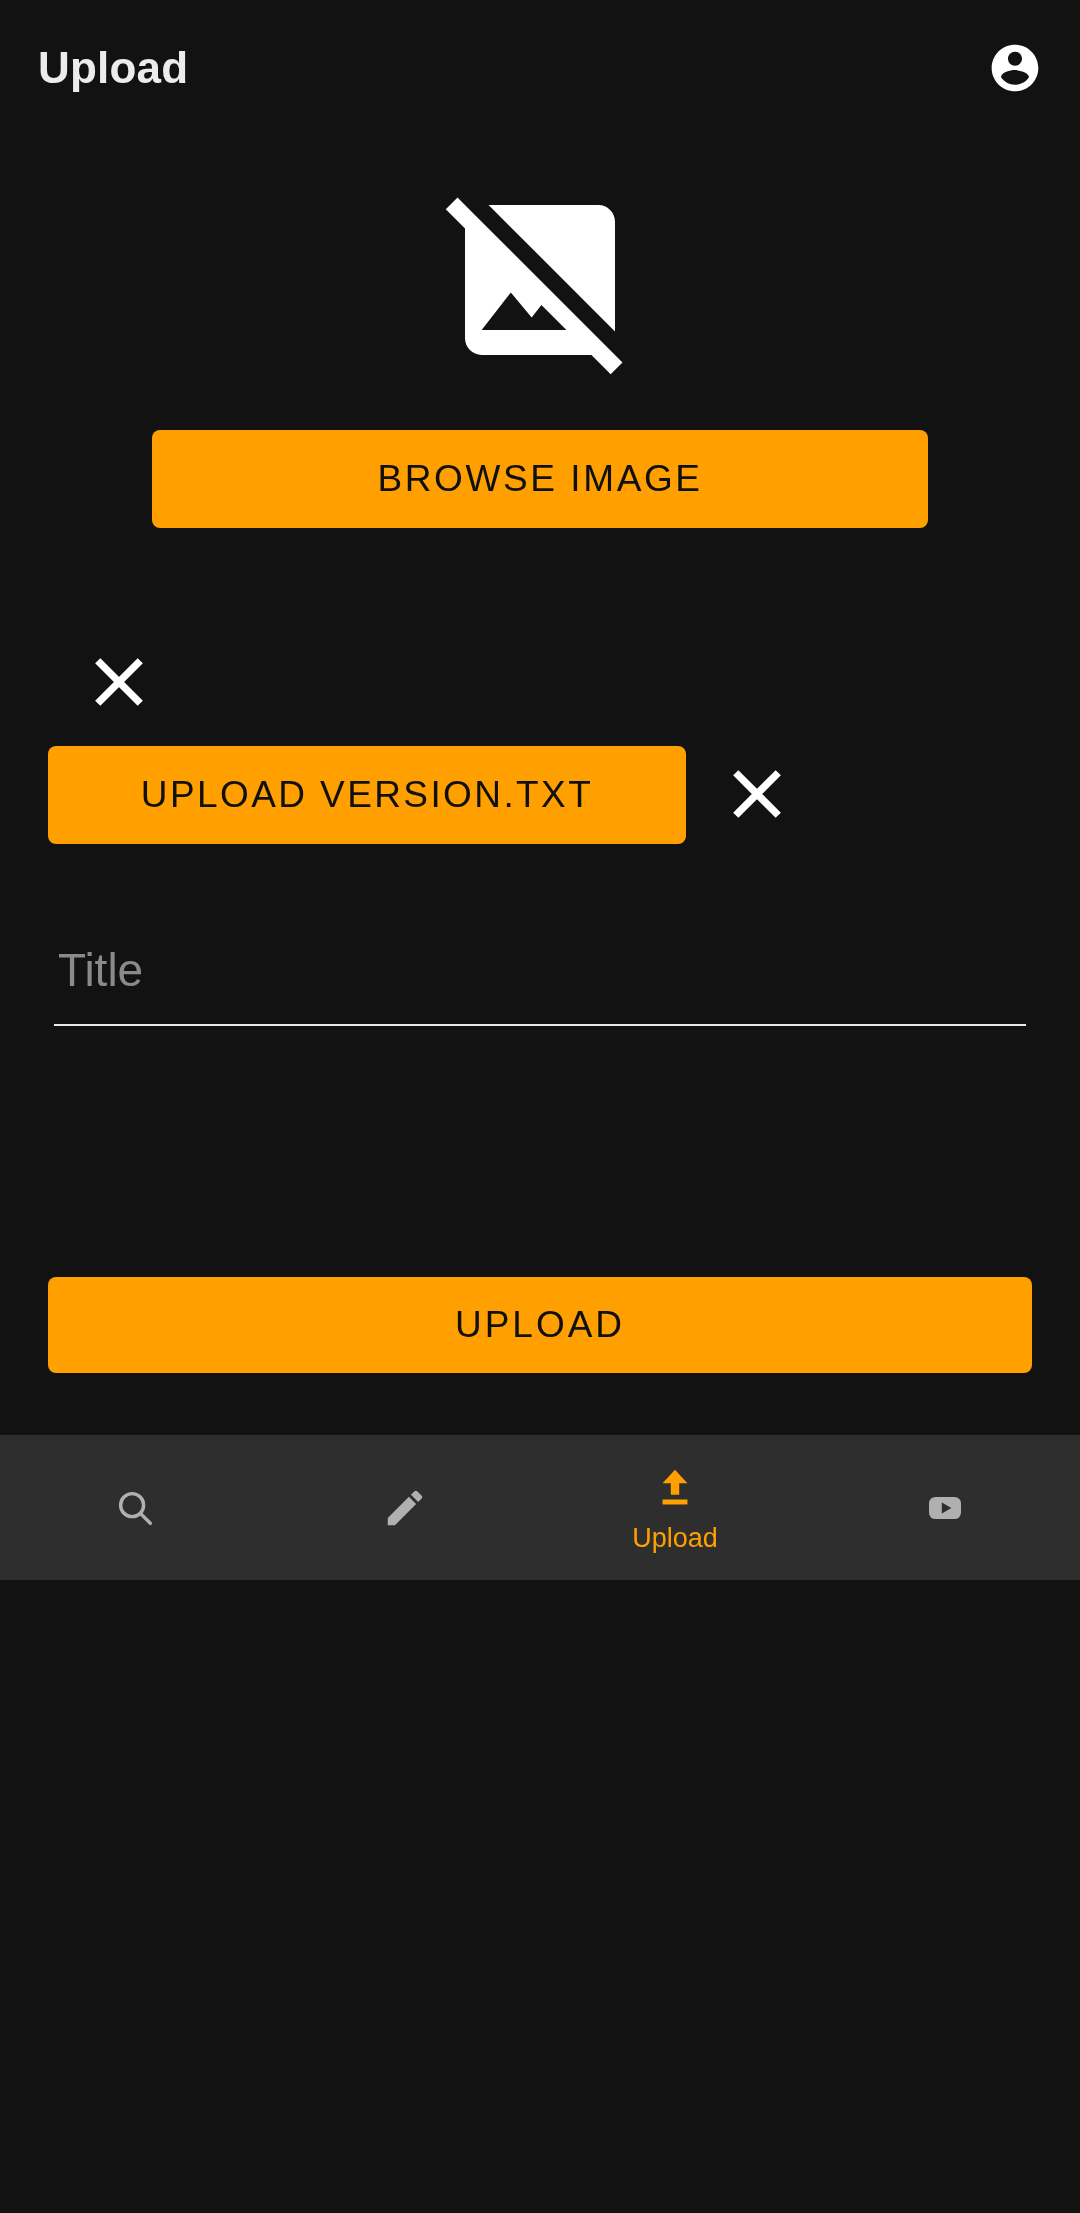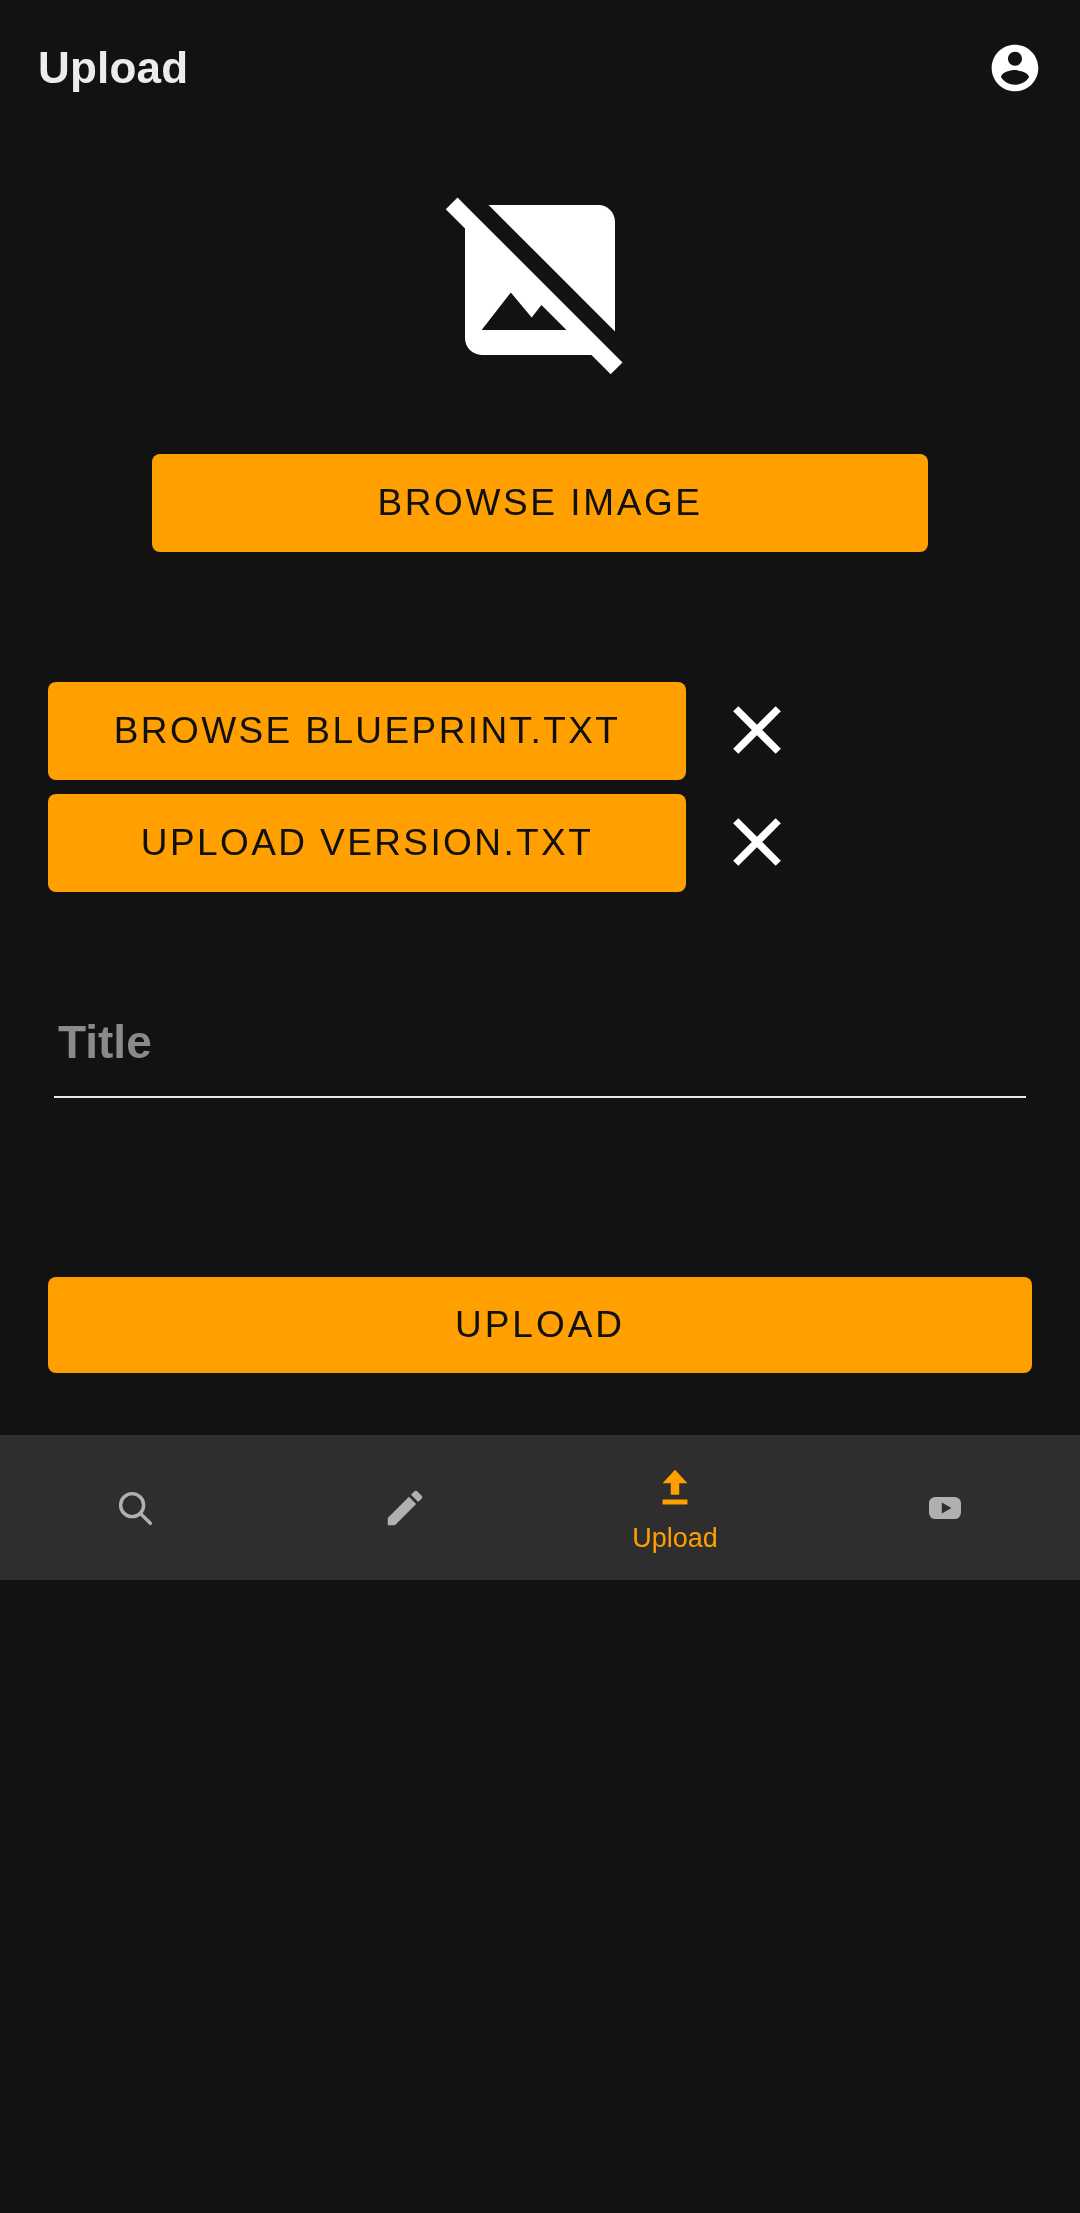--- a/index.html
+++ b/index.html
@@ -38,21 +38,20 @@
   }
   .account-btn svg { display:block; }
 
   
   .content {
     flex:1 1 auto;
     position:relative;
     display:flex; flex-direction:column;
     align-items:center;
     padding:0 48px;
-    gap:24px;
   }
 
   .preview-wrap {
     margin-top:44px;
     height:200px;
     display:flex; align-items:center; justify-content:center;
     width:100%;
   }
   .preview-icon { display:block; }
 
@@ -111,21 +110,21 @@
   }
   .title-input {
     width:100%;
     height:86px;
     background:transparent;
     border:none;
     border-bottom:2px solid #E9E9E9;
     color:#EDEDED;
     font-family:"Liberation Sans", sans-serif;
     font-size:46px;
-    font-weight:700;
+    font-weight:400;
     padding:0 0 25px 4px;
     outline:none;
   }
   .title-input::placeholder { color:#8A8A8A; }
 
   .spacer { flex:1 1 auto; }
 
   .upload-btn {
     width:984px;
     height:96px;
@@ -187,21 +186,20 @@
       <svg class="preview-icon" width="200" height="200" viewBox="0 0 24 24" aria-hidden="true">
         <path fill="#FFFFFF" d="M21.9 21.9l-8.49-8.49-9.82-9.82L2.1 2.1.69 3.51 3 5.83V19c0 1.1.9 2 2 2h13.17l2.31 2.31 1.42-1.41zM5 18l3.5-4.5 2.5 3.01L12.17 15l3 3H5zm16 .17L5.83 3H19c1.1 0 2 .9 2 2v13.17z"></path>
       </svg>
     </div>
 
     <button class="browse-image-btn">BROWSE IMAGE</button>
 
     <div class="file-rows">
 
       <div class="file-row">
-        <button class="browse-file-btn">BROWSE BLUEPRINT.TXT</button>
         <button class="remove-btn">
           <span>
             <svg width="68" height="68" viewBox="0 0 24 24" aria-hidden="true">
               <path stroke="#FFFFFF" stroke-width="2.6" stroke-linecap="butt" d="M4.5 4.5 L19.5 19.5 M19.5 4.5 L4.5 19.5"></path>
             </svg>
           </span>
         </button>
       </div>
 
       <div class="file-row">

